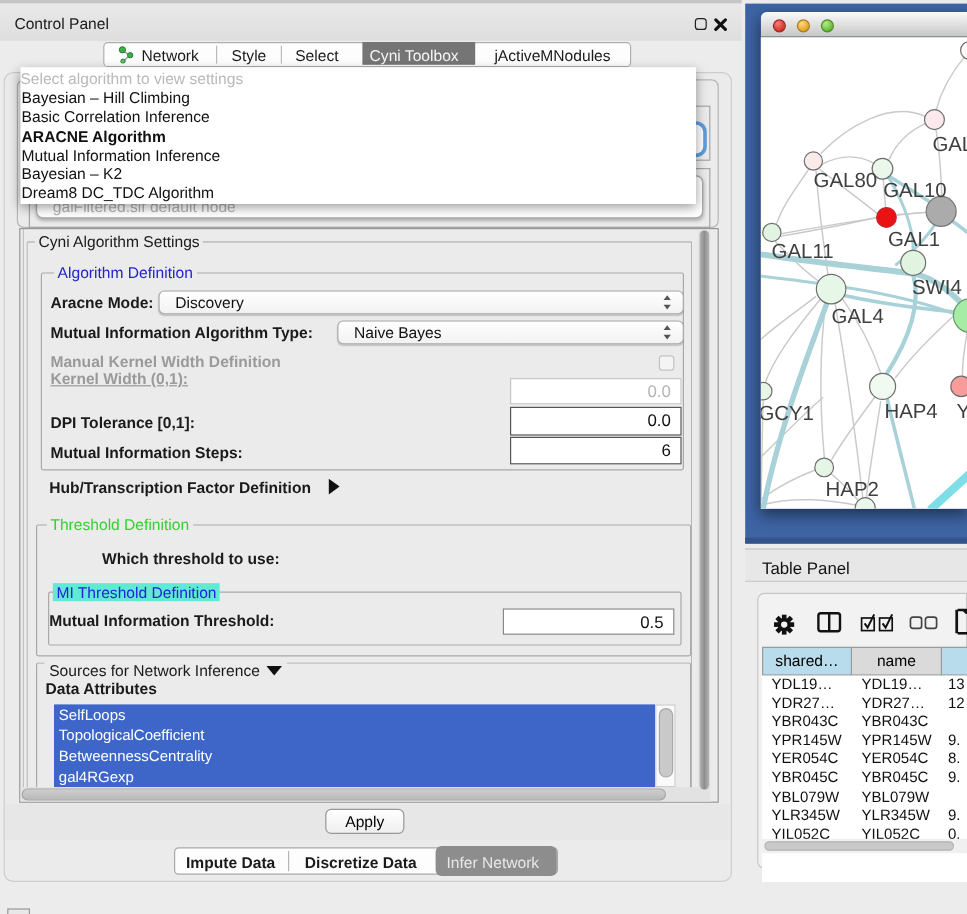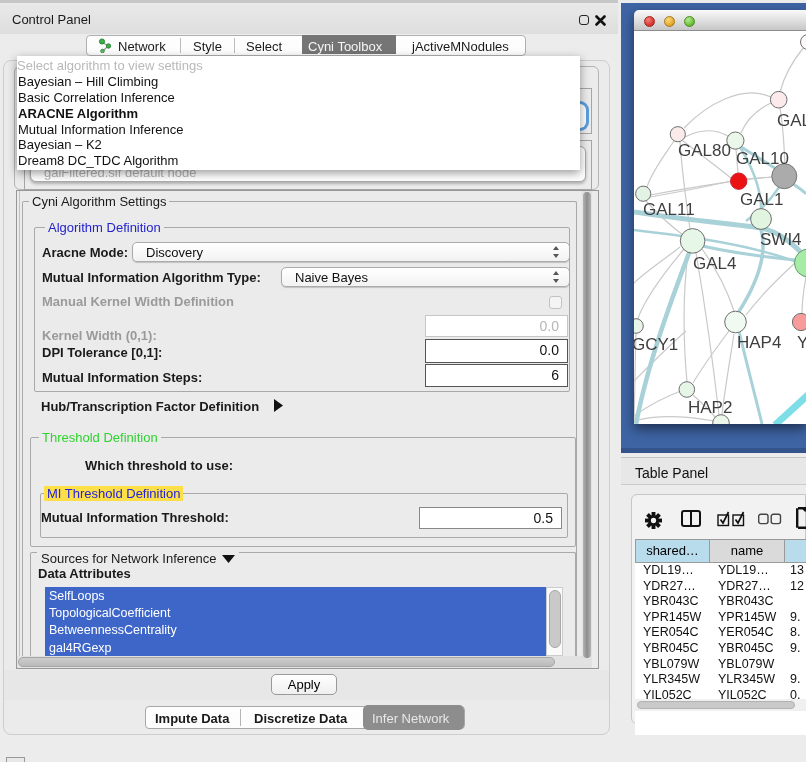--- a/index.html
+++ b/index.html
@@ -75,38 +75,38 @@
       <span class="tx">Discovery</span>
       <span class="stepper"></span>
     </div>
   <div class="abs lbl b" style="left:42px;top:270px;">Mutual Information Algorithm Type:</div>
   <div class="combo" style="left:281px;top:267px;width:289px;height:20px;padding-left:28px;">
       <span class="tx">Naive Bayes</span>
       <span class="stepper"></span>
     </div>
   <div class="abs lbl b gray" style="left:42px;top:294px;">Manual Kernel Width Definition</div>
   <div class="abs" style="left:549px;top:296px;width:13px;height:13px;border:1px solid #c2c2c2;border-radius:3px;background:#f4f4f4;"></div>
-  <div class="abs lbl b gray" style="left:42px;top:328px;">Kernel Width (0,1):</div>
+  <div class="abs lbl b gray" style="left:42px;top:308px;text-decoration:underline;">Kernel Width (0,1):</div>
   <div class="field" style="left:425px;top:315px;width:143px;height:22px;border:1px solid #c6c6c6;color:#b5b5b5;">0.0</div>
   <div class="abs lbl b" style="left:42px;top:345px;">DPI Tolerance [0,1]:</div>
   <div class="field" style="left:425px;top:339px;width:143px;height:24px;border:1.5px solid #555;">0.0</div>
   <div class="abs lbl b" style="left:42px;top:370px;">Mutual Information Steps:</div>
   <div class="field" style="left:425px;top:364px;width:143px;height:23px;border:1.5px solid #555;">6</div>
 
   <div class="abs lbl b" style="left:41px;top:399px;">Hub/Transcription Factor Definition</div>
   <svg class="abs" style="left:272px;top:398px;" width="12" height="15" viewBox="0 0 12 15">
       <path d="M2 1 L11 7.5 L2 14 Z" fill="#111"></path>
     </svg>
 
   <div class="fieldset" style="left:30px;top:437px;width:546px;height:110px;"></div>
   <div class="fleg" style="left:39px;top:430px;color:#2fd32f;">Threshold Definition</div>
   <div class="abs lbl b" style="left:85px;top:458px;">Which threshold to use:</div>
 
   <div class="fieldset" style="left:40px;top:493px;width:528px;height:45px;"></div>
-  <div class="fleg" style="left:44px;top:486px;color:#2222dd;background:#fde047;">MI Threshold Definition</div>
+  <div class="fleg" style="left:44px;top:486px;color:#2222dd;background:#5eead4;">MI Threshold Definition</div>
   <div class="abs lbl b" style="left:41px;top:510px;">Mutual Information Threshold:</div>
   <div class="field" style="left:419px;top:507px;width:143px;height:22px;border:1px solid #888;">0.5</div>
 
   <div class="fieldset" style="left:30px;top:552px;width:546px;height:107px;border-bottom:none;"></div>
   <div class="abs lbl" style="left:37px;top:551px;background:#ebebeb;padding:0 4px;">Sources for Network Inference <svg width="13" height="8" viewBox="0 0 13 8" style="margin-left:2px;">
         <path d="M0 0 L13 0 L6.5 8 Z" fill="#111"></path>
       </svg></div>
   <div class="abs lbl b" style="left:38px;top:566px;">Data Attributes</div>
   <div class="abs" style="left:45px;top:587px;width:501px;height:69px;background:#3e66c9;overflow:hidden;">
     <div style="font-size:12.5px;color:#fff;padding:1px 0 0 4px;line-height:17.2px;">SelfLoops<br>TopologicalCoefficient<br>BetweennessCentrality<br>gal4RGexp</div>

